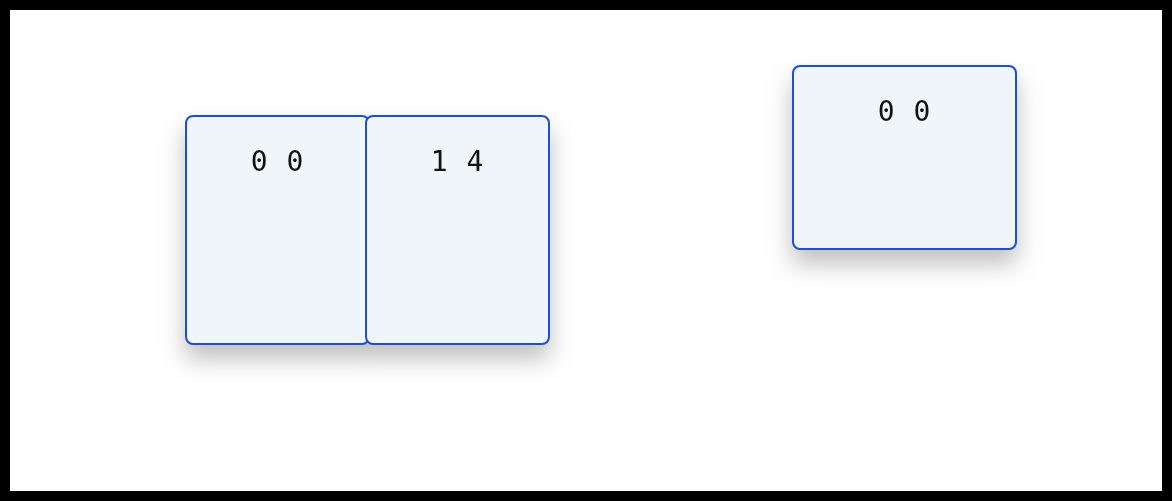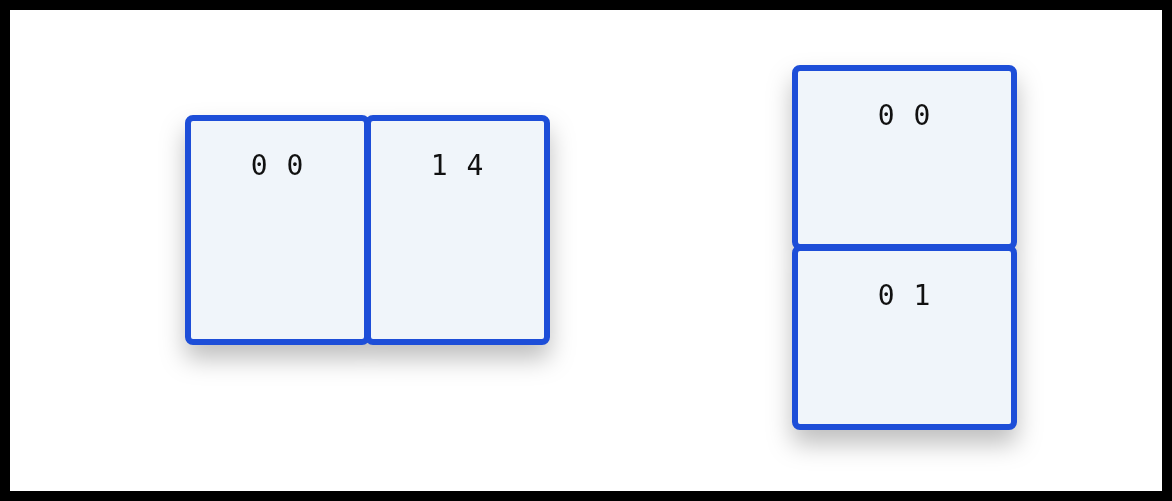--- a/index.html
+++ b/index.html
@@ -26,21 +26,21 @@
     left: 175px;
     top: 105px;
   }
   .group-v {
     flex-direction: column;
     left: 782px;
     top: 55px;
   }
   .card {
     background: #f0f5fa;
-    border: 6px solid #1d4ed8;
+    border: 2px solid #1d4ed8;
     border-radius: 8px;
     display: flex;
     align-items: flex-start;
     justify-content: center;
     padding-top: 28px;
     font-family: "Menlo", "Consolas", monospace;
     font-size: 28px;
     color: #111;
     letter-spacing: 1px;
   }
@@ -70,18 +70,15 @@
     </div>
     <div class="card">
       <span>1 4</span>
     </div>
   </div>
 
   <div class="group group-v">
     <div class="card">
       <span>0 0</span>
     </div>
-    <div class="card">
-      <span>0 1</span>
-    </div>
   </div>
 
 </div>
 
 </body></html>

